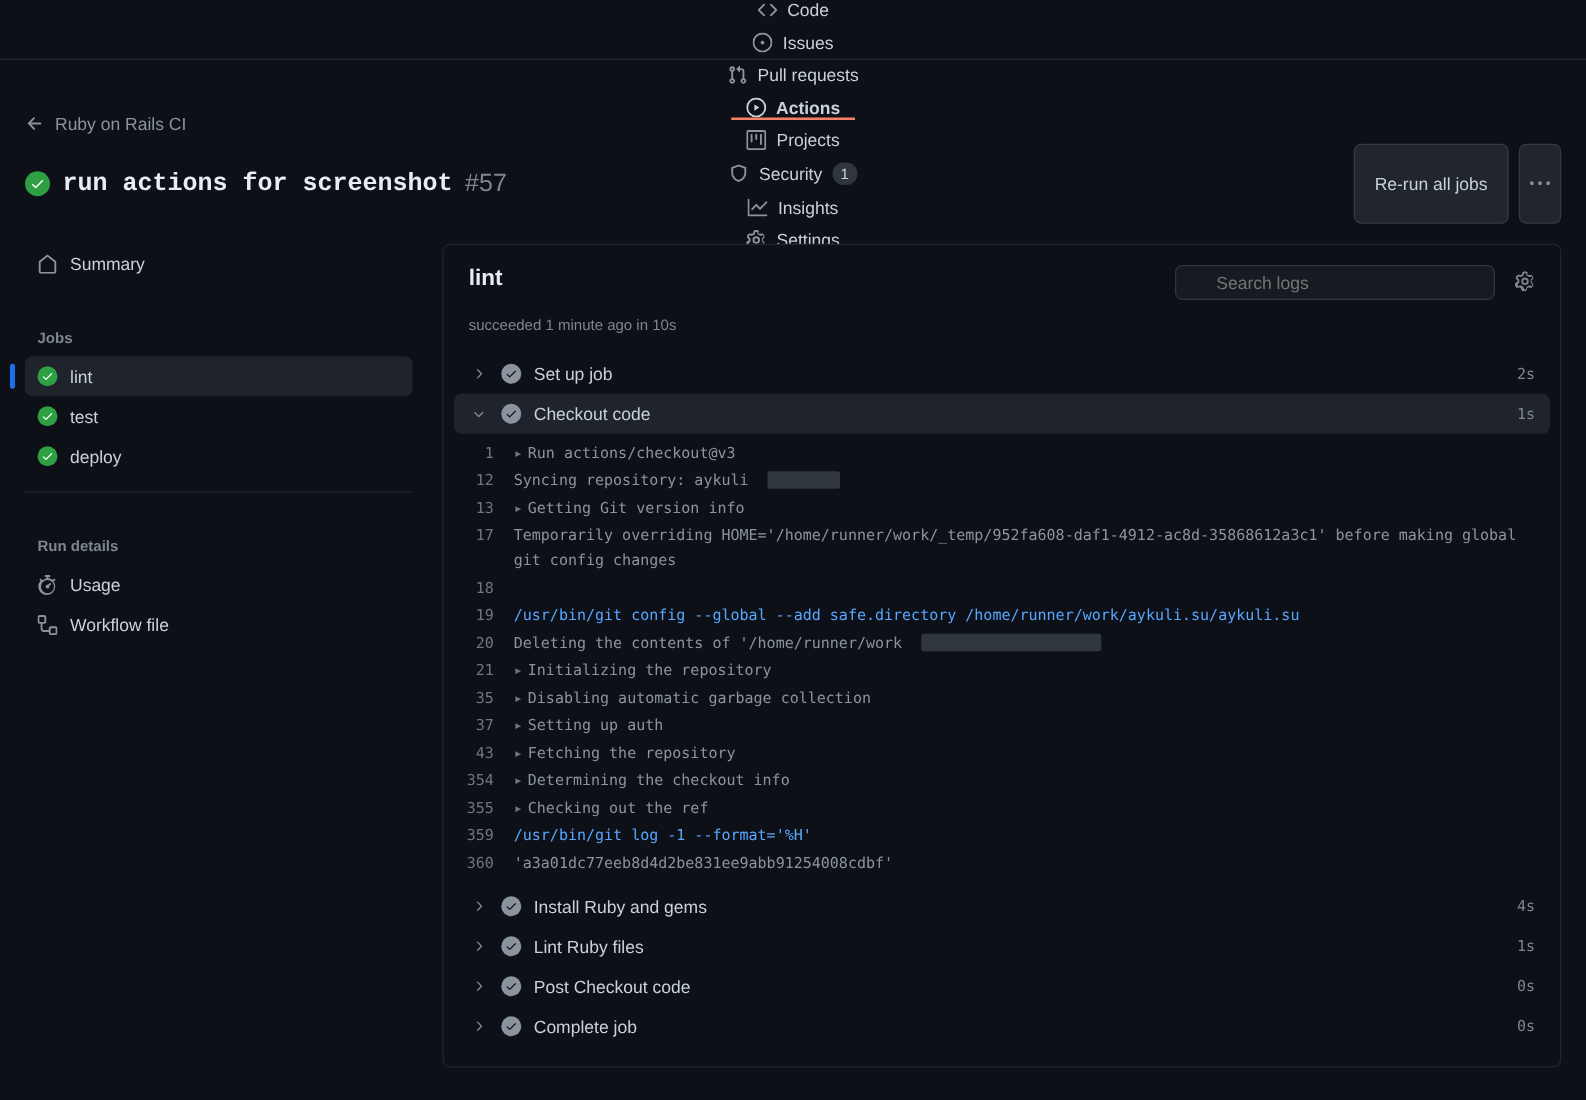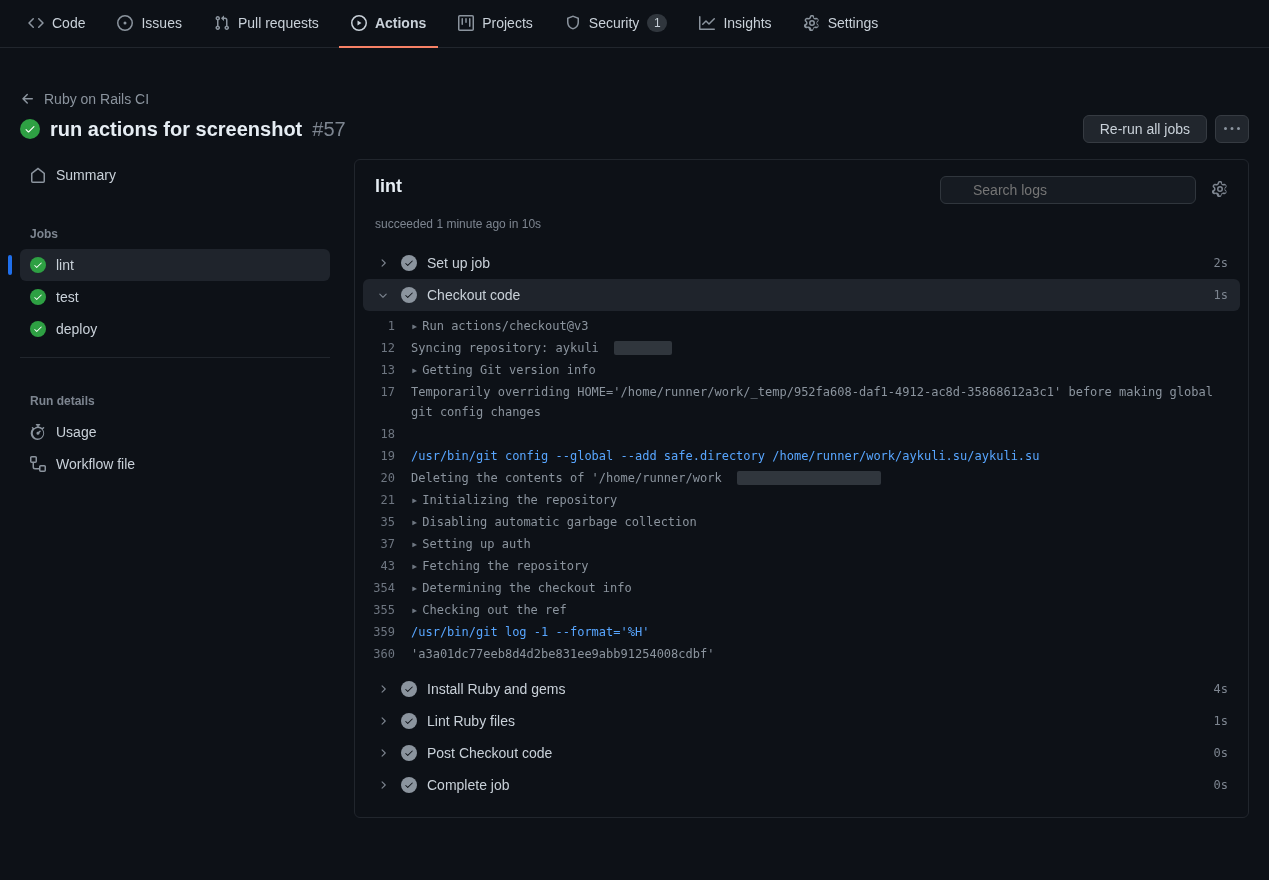--- a/index.html
+++ b/index.html
@@ -9,20 +9,21 @@
   font-family: -apple-system, BlinkMacSystemFont, "Segoe UI", Helvetica, Arial, sans-serif;
   font-size: 14px;
 }
 .topnav {
   display: flex;
   align-items: center;
   gap: 8px;
   padding: 0 16px;
   border-bottom: 1px solid #21262d;
   height: 48px;
+  flex-direction: column;
 }
 .topnav-item {
   display: flex;
   align-items: center;
   gap: 8px;
   padding: 0 12px;
   height: 48px;
   color: #c9d1d9;
   font-size: 14px;
   cursor: pointer;
@@ -64,36 +65,37 @@
 }
 .title-left {
   display: flex;
   align-items: center;
   gap: 10px;
 }
 .title-left h1 {
   font-size: 20px;
   font-weight: 600;
   color: #e6edf3;
+  font-family: Liberation Mono, monospace;
 }
 .title-left .run-number {
   font-size: 20px;
   font-weight: 400;
   color: #7d8590;
 }
 .title-right {
   display: flex;
   gap: 8px;
 }
 .btn {
   background: #21262d;
   border: 1px solid #363b42;
   border-radius: 6px;
   color: #c9d1d9;
-  padding: 5px 16px;
+  padding: 23px 16px;
   font-size: 14px;
   cursor: pointer;
 }
 .btn-icon {
   padding: 5px 8px;
   display: flex;
   align-items: center;
 }
 .content {
   display: flex;

